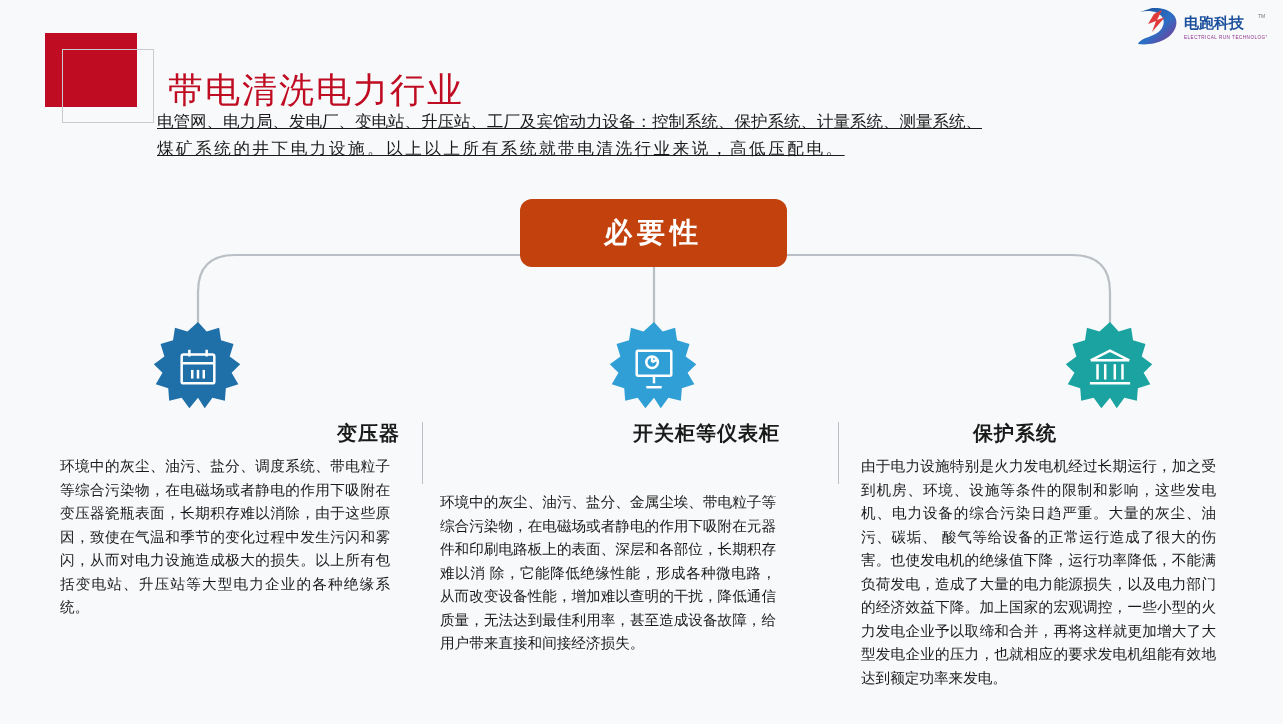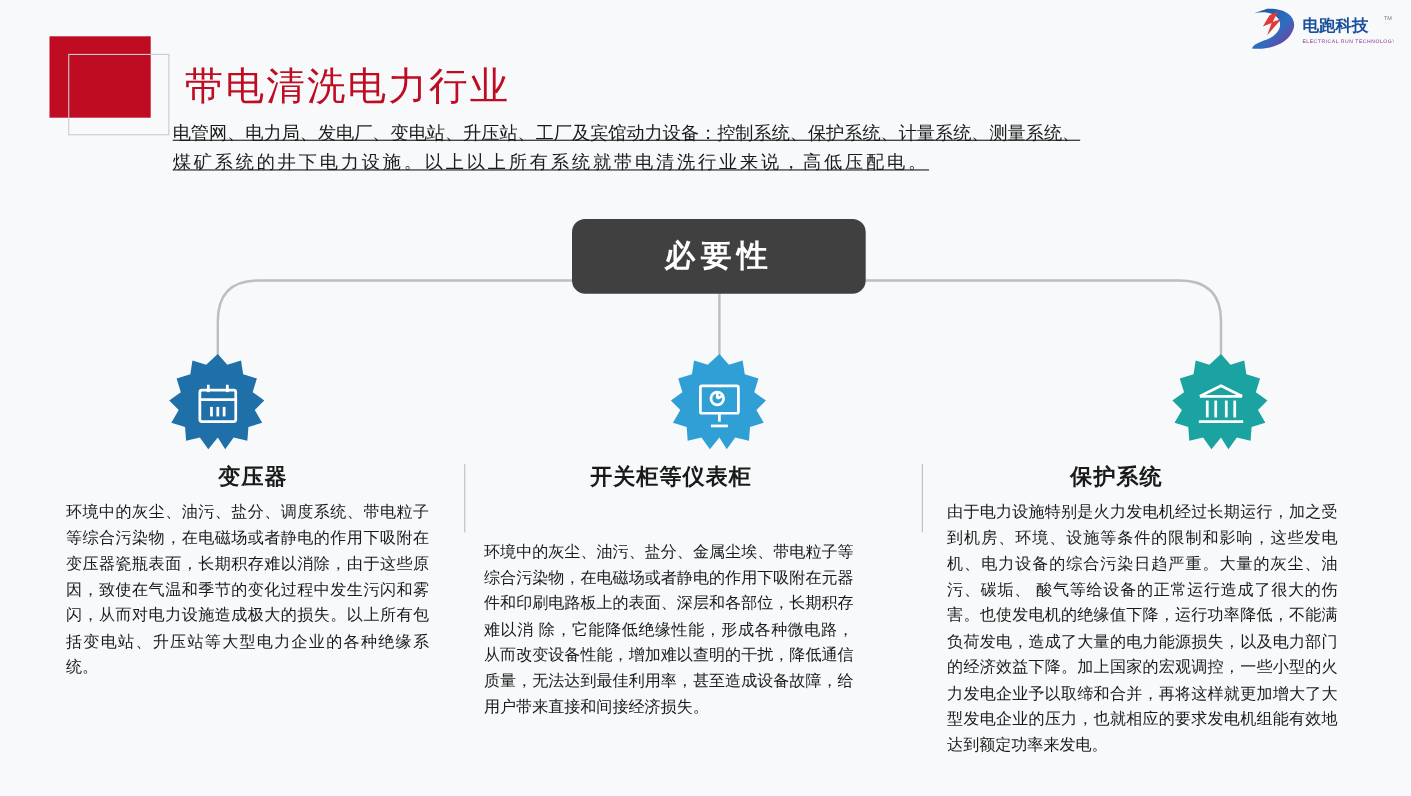--- a/index.html
+++ b/index.html
@@ -30,21 +30,21 @@
   }
   .red-square-border {
     position: absolute;
     left: 62px; top: 49px;
     width: 92px; height: 74px;
     border: 1px solid #c7ccd1;
     background: transparent;
   }
   .page-title {
     position: absolute;
-    left: 168px; top: 32px;
+    left: 168px; top: 44px;
     font-size: 35px;
     color: #c00c22;
     letter-spacing: 2px;
     font-weight: normal;
     white-space: nowrap;
   }
 
   
   .intro {
     position: absolute;
@@ -56,21 +56,21 @@
     text-align: justify;
   }
   .intro div { white-space: nowrap; text-decoration: underline; }
   .intro .spaced { letter-spacing: 2.6px; }
 
   
   .pill {
     position: absolute;
     left: 520px; top: 199px;
     width: 267px; height: 68px;
-    background: #404040;
+    background: #c2410c;
     border-radius: 12px;
     display: flex;
     align-items: center;
     justify-content: center;
   }
   .pill span {
     color: #ffffff;
     font-size: 28px;
     font-weight: bold;
     letter-spacing: 5px;
@@ -89,21 +89,21 @@
     position: absolute;
     top: 420px;
     width: 340px;
   }
   .col-1 { left: 60px; }
   .col-2 { left: 440px; }
   .col-3 { left: 845px; }
 
   .col h3 {
     margin: 0 0 8px 0;
-    text-align: center;
+    text-align: right;
     font-size: 20px;
     color: #1a1a1a;
     font-weight: bold;
     letter-spacing: 1px;
   }
   .col-3 h3 { text-align: center; }
   .col p {
     margin: 0;
     font-size: 14.6px;
     line-height: 23.5px;

